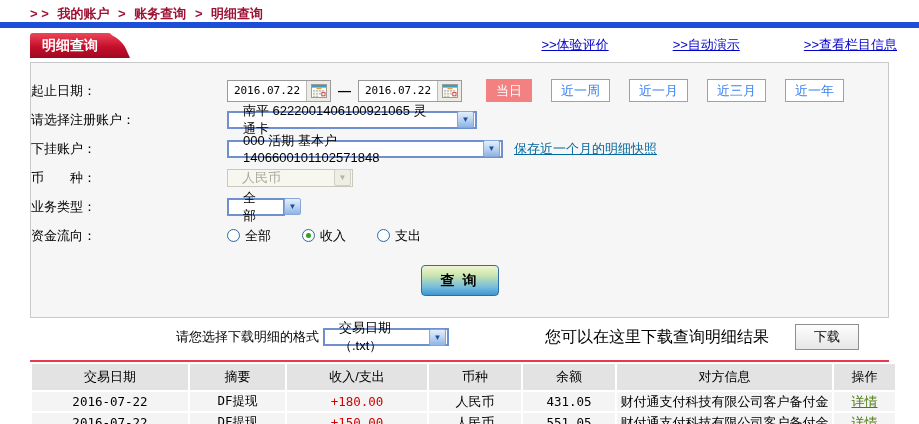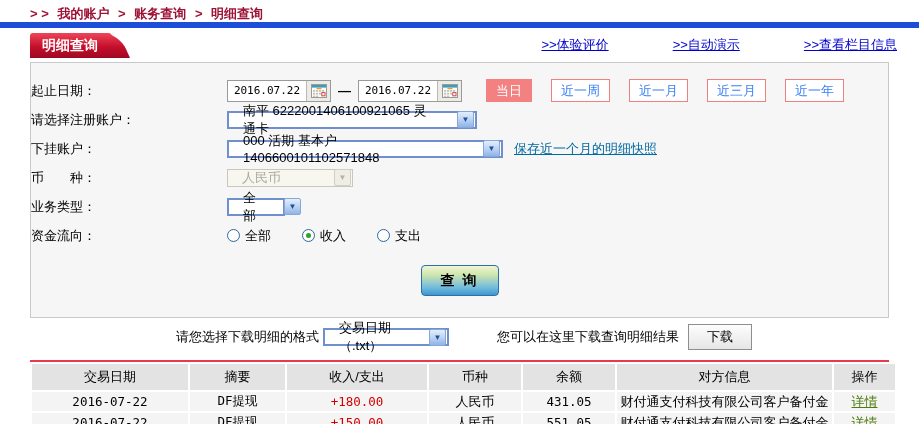--- a/index.html
+++ b/index.html
@@ -114,23 +114,23 @@
     font-size: 14px; font-weight: bold; color: #000; cursor: pointer;
     font-family: inherit; letter-spacing: 2px;
   }
 
   
   .download-row {
     display: flex; align-items: center; height: 34px; padding-left: 176px; margin-top: 2px;
   }
   .download-row .fmt-label { font-size: 13px; }
   .download-select { width: 126px; margin-left: 4px; }
-  .dl-hint { margin-left: 48px; font-size: 13px; }
+  .dl-hint { margin-left: 96px; font-size: 16px; }
   .dl-btn {
-    width: 64px; height: 26px; margin-left: 9px;
+    width: 64px; height: 26px; margin-left: 26px;
     border: 1px solid #8e8e8e; background: linear-gradient(180deg, #fdfdfd, #e6e6e6);
     font-size: 13px; cursor: pointer; font-family: Liberation Sans, sans-serif;
   }
 
   
   .red-line { margin: 6px 30px 0 30px; border-top: 2px solid #e8394e; }
   .result-table {
     margin: 0 30px 0 30px; width: 859px;
     border-collapse: separate; border-spacing: 2px; table-layout: fixed;
     font-size: 13px;

